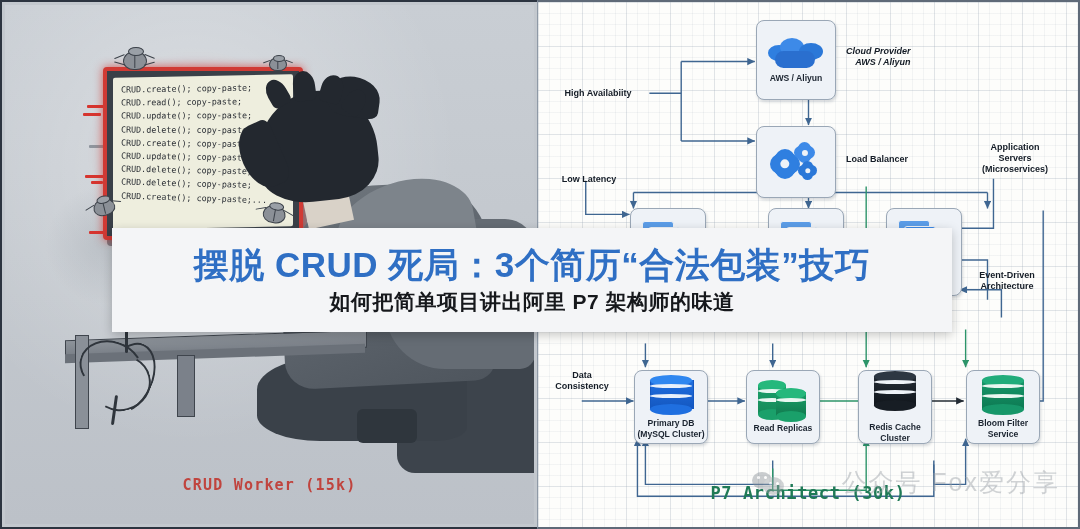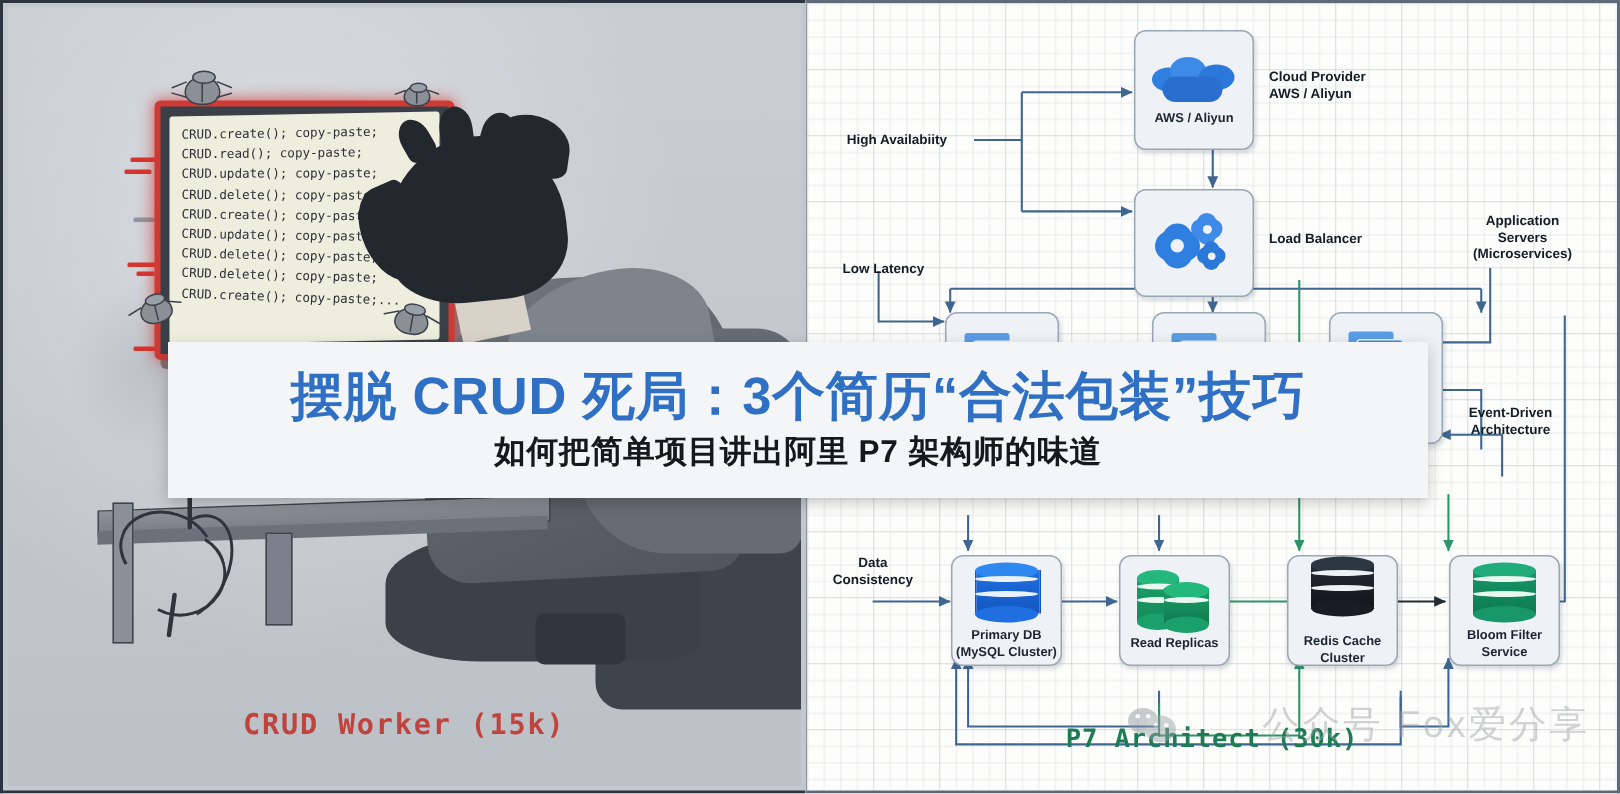--- a/index.html
+++ b/index.html
@@ -139,21 +139,21 @@
     background:#757c84;border-radius:40% 50% 30% 50%;transform:rotate(6deg);}
   .chair{position:absolute;left:392px;top:338px;width:150px;height:130px;
     background:#3d444c;border-radius:22px 10px 6px 18px;}
   .chair-arm{position:absolute;left:372px;top:392px;width:40px;height:18px;background:#343b42;border-radius:6px;}
   .legs{position:absolute;left:252px;top:350px;width:210px;height:86px;
     background:#3a4149;border-radius:40% 22% 16% 30%;}
   .legs2{position:absolute;left:352px;top:404px;width:60px;height:34px;background:#2f363d;border-radius:6px;}
 
   .left-caption{position:absolute;left:0;right:0;bottom:30px;text-align:center;
     font-family:"DejaVu Sans Mono","Liberation Mono",monospace;
-    font-size:19px;font-weight:bold;color:#c0443e;letter-spacing:1.2px;}
+    font-size:15px;font-weight:bold;color:#c0443e;letter-spacing:1.2px;}
 
   
   .right-panel{position:relative;width:543px;height:529px;overflow:hidden;
     background:#fdfdfb;border:2px solid #5f6a78;border-left:1px solid #8e99a6;box-sizing:border-box;}
   .grid{position:absolute;inset:0;
     background-image:
       linear-gradient(to right,rgba(150,165,180,.20) 1px,transparent 1px),
       linear-gradient(to bottom,rgba(150,165,180,.20) 1px,transparent 1px),
       linear-gradient(to right,rgba(150,165,180,.10) 1px,transparent 1px),
       linear-gradient(to bottom,rgba(150,165,180,.10) 1px,transparent 1px);
@@ -385,21 +385,21 @@
 
       <div class="node" style="left:218px;top:18px;width:80px;height:80px;">
         <div class="cloud-ic">
             <b></b>
             <b></b>
             <b></b>
             <b></b>
           </div>
         <div class="nlabel">AWS / Aliyun</div>
       </div>
-      <div class="side-label" style="left:308px;top:44px;text-align:left;white-space:pre;">Cloud Provider
+      <div class="side-label" style="left:308px;top:44px;text-align:right;white-space:pre;font-style:italic;">Cloud Provider
 AWS / Aliyun</div>
 
       <div class="node" style="left:218px;top:124px;width:80px;height:72px;">
         <div class="gear-ic">
           <div class="gear g1"></div>
             <div class="gear g2"></div>
             <div class="gear g3"></div>
         </div>
       </div>
       <div class="side-label" style="left:308px;top:152px;text-align:left;">Load Balancer</div>

